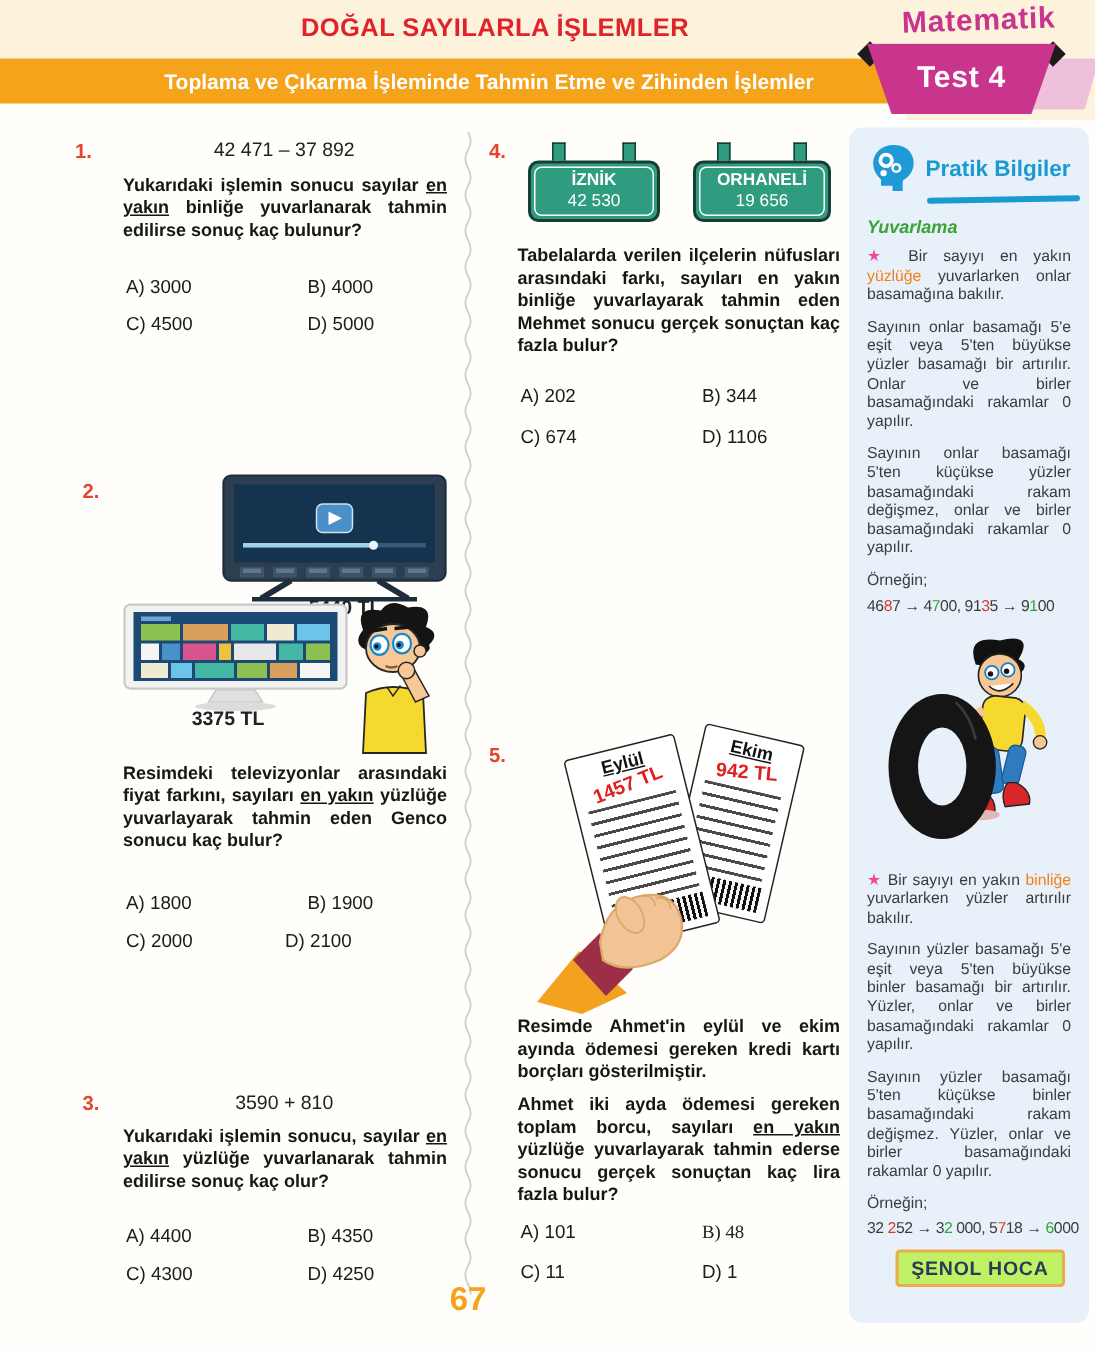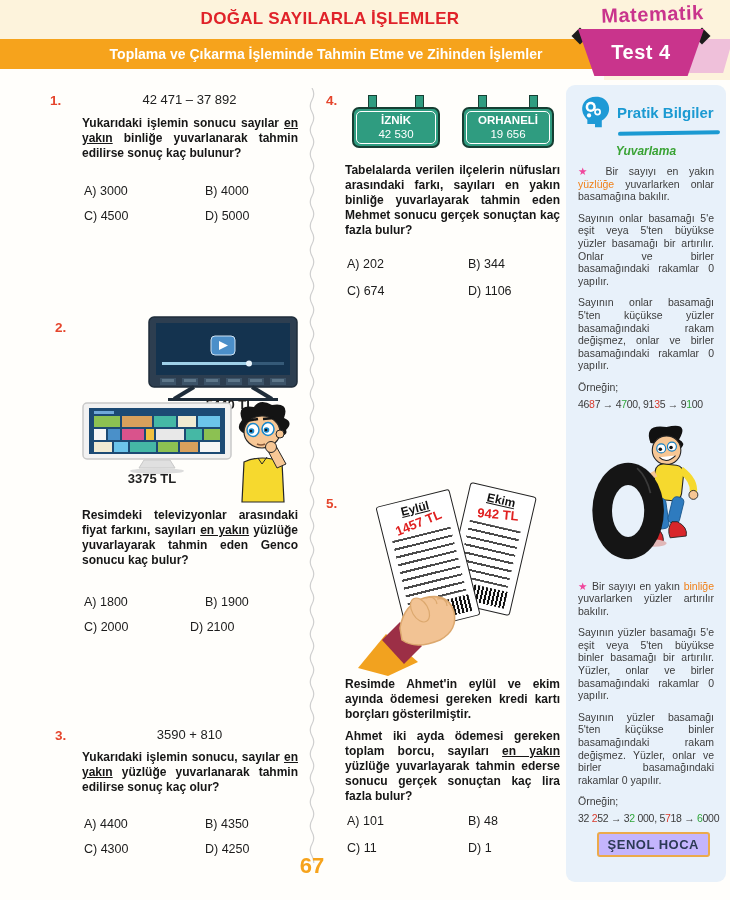--- a/index.html
+++ b/index.html
@@ -50,25 +50,25 @@
   .r-ekim{left:108px;top:4px;width:66px;height:120px;transform:rotate(13deg);z-index:1;}
 
   
   .divider{position:absolute;left:308px;top:88px;}
 
   
   .sidebar{position:absolute;left:566px;top:85px;width:160px;height:797px;background:#e8f1fa;border-radius:9px;padding:10px 12px;box-sizing:border-box;}
   .pb-header{display:flex;align-items:center;gap:5px;}
   .pb-title{font-size:15px;font-weight:bold;color:#1b9ad2;}
   .pb-underline{width:102px;height:4px;background:#1b9ad2;border-radius:2px;margin:2px 0 0 40px;transform:rotate(-1deg);}
-  .pb-section{font-size:12px;font-weight:bold;font-style:italic;color:#3aa335;margin:9px 0 7px;text-align:center;}
+  .pb-section{font-size:12px;font-weight:bold;font-style:italic;color:#3aa335;margin:9px 0 7px;}
   .sb-p{font-size:10.5px;line-height:12.6px;color:#3c3c3c;text-align:justify;margin:0 0 9px;}
   .sb-ex{font-size:10.5px;color:#3c3c3c;white-space:nowrap;letter-spacing:-0.3px;margin:0 0 8px;}
   .tire-wrap{text-align:center;margin:2px 0 6px;}
-  .brand-box{width:fit-content;margin:8px 4px 0 auto;background:#c4b5fd;border:2px solid #ecaa4b;border-radius:3px;padding:3px 9px;font-size:13px;font-weight:bold;color:#2c3a55;letter-spacing:.5px;}
+  .brand-box{width:fit-content;margin:8px 4px 0 auto;background:#bef264;border:2px solid #ecaa4b;border-radius:3px;padding:3px 9px;font-size:13px;font-weight:bold;color:#2c3a55;letter-spacing:.5px;}
 
   .footer-page{position:absolute;left:282px;top:853px;width:60px;text-align:center;font-size:22px;font-weight:bold;color:#f6a31c;}
 </style>
 </head>
 <body>
 
 <div class="page">
 
   <div class="bg-cream"></div>
   <div class="bg-cream-right"></div>
@@ -237,21 +237,21 @@
       <polygon points="26,76 44,58 66,82 48,100" fill="#9c2f46"></polygon>
       <path d="M44 64 Q48 40 68 34 Q92 28 98 48 Q102 66 84 76 Q60 86 46 76 Z" fill="#f2c394" stroke="#dca86e" stroke-width="1.5"></path>
       <ellipse cx="64" cy="46" rx="8" ry="13" transform="rotate(-30 64 46)" fill="#f2c394" stroke="#dca86e" stroke-width="1.2"></ellipse>
       <path d="M70 34 q9 -3 11 6 M81 35 q9 -2 10 7" fill="none" stroke="#dca86e" stroke-width="1.2"></path>
     </svg>
   </div>
 
   <div class="qtext" style="left:345px;top:729px;width:215px;"><span>Ahmet iki ayda ödemesi gereken toplam borcu, sayıları </span><span class="sg-u">en yakın</span><span> yüzlüğe yuvarlayarak tahmin ederse sonucu gerçek sonuçtan kaç lira fazla bulur?</span></div>
   <div class="qtext" style="left:345px;top:677px;width:215px;">Resimde Ahmet'in eylül ve ekim ayında ödemesi gereken kredi kartı borçları gösterilmiştir.</div>
   <span class="opt" style="left:347px;top:814px;">A) 101</span>
-  <span class="opt" style="left:468px;top:814px;">B) 48</span>
+  <span class="opt" style="left:468px;top:814px;font-family:Liberation Serif, serif;">B) 48</span>
   <span class="opt" style="left:347px;top:841px;">C) 11</span>
   <span class="opt" style="left:468px;top:841px;">D) 1</span>
 
   <div class="sidebar">
     <div class="pb-header">
       <svg width="34" height="34" viewBox="0 0 40 40">
         <path d="M21 2 C10 2 4 10 5 18 C5.6 23 8 26 11 29 L11 34 L20 34 L20 38 L28 38 L28 30 C35 26 38 19 36 12 C34 5 28 2 21 2 Z" fill="#1e9ad6"></path>
         <circle cx="15" cy="14" r="6" fill="#fff"></circle>
           <circle cx="15" cy="14" r="3" fill="#1e9ad6"></circle>
         <circle cx="23" cy="20" r="4" fill="#fff"></circle>

